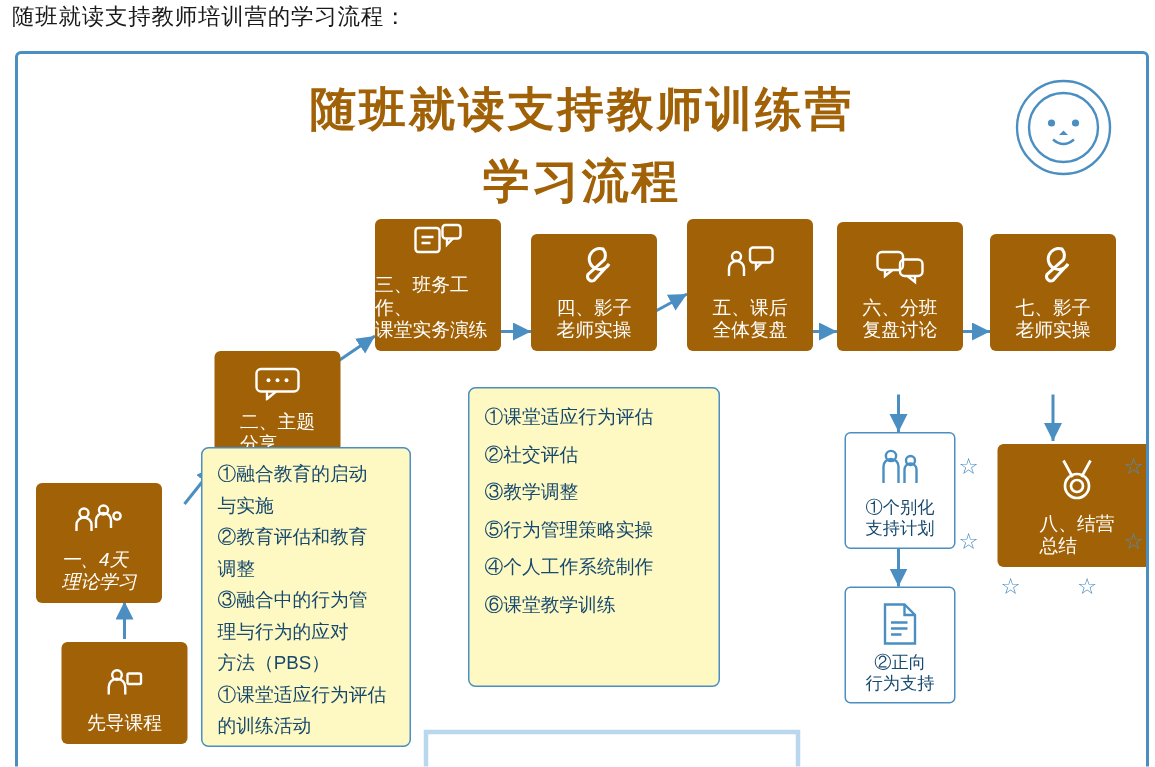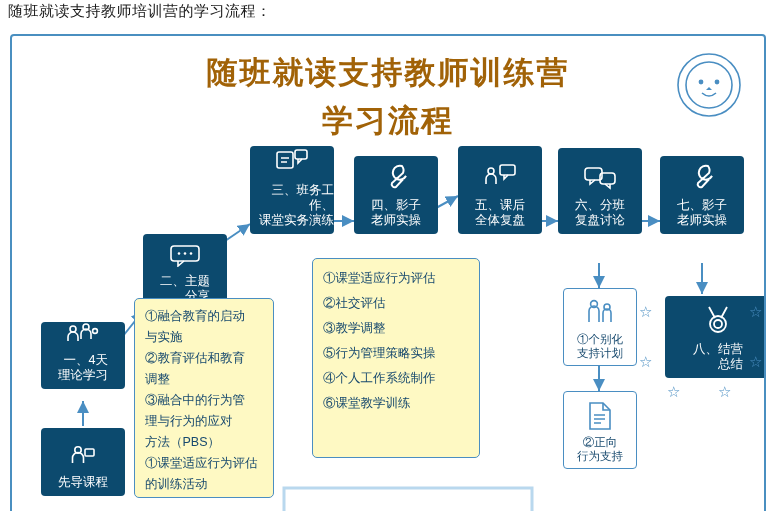--- a/index.html
+++ b/index.html
@@ -43,32 +43,32 @@
     text-align: center;
     color: #a16207;
     font-weight: bold;
     font-family: "Liberation Serif", serif;
   }
   .title-1 { font-size: 31px; letter-spacing: 2px; }
   .title-2 { font-size: 31px; letter-spacing: 2px; margin-top: 6px; }
 
   .node {
     position: absolute;
-    background: #0c4a6e;
+    background: #a16207;
     color: #ffffff;
     border-radius: 4px;
     box-sizing: border-box;
     display: flex;
     flex-direction: column;
     align-items: center;
     justify-content: flex-end;
     padding-bottom: 6px;
     font-size: 12.5px;
     line-height: 15px;
-    text-align: right;
+    text-align: left;
     font-family: "Liberation Sans", sans-serif;
   }
   .node .label { white-space: pre-line; }
   .node .icon { margin-bottom: 3px; }
 
   .listbox {
     position: absolute;
     border: 1.6px solid #4a8ec2;
     border-radius: 5px;
     background: #fef9c3;
@@ -168,21 +168,21 @@
     <span class="icon">
       <svg width="28" height="24" viewBox="0 0 28 24" fill="none" stroke="#ffffff" stroke-width="1.6">
         <circle cx="9" cy="6" r="3.2"></circle>
           <path d="M3.5,19 v-5 a5.5,5.5 0 0 1 11,0 v5"></path>
         <rect x="16" y="5" width="9" height="7" rx="1"></rect>
       </svg>
     </span>
     <span class="label">先导课程</span>
   </div>
 
-  <div class="node" style="left:29px; top:286px; width:84px; height:67px;">
+  <div class="node" style="left:12px; top:286px; width:84px; height:80px;font-style:italic;">
     <span class="icon">
       <svg width="34" height="24" viewBox="0 0 34 24" fill="none" stroke="#ffffff" stroke-width="1.6">
         <circle cx="7" cy="7" r="3"></circle>
           <path d="M2,19 v-4 a5,5 0 0 1 10,0 v4"></path>
         <circle cx="20" cy="5" r="3"></circle>
           <path d="M15,17 v-5 a5,5 0 0 1 10,0 v5"></path>
         <circle cx="29" cy="9" r="2.4"></circle>
       </svg>
     </span>
     <span class="label">一、4天

